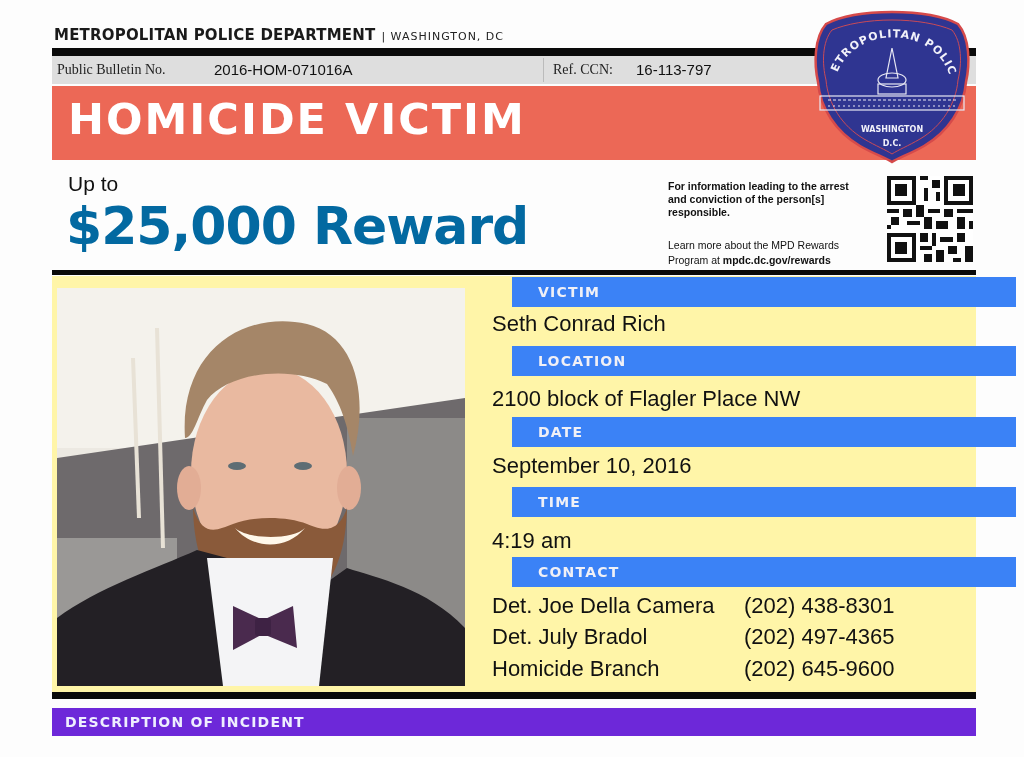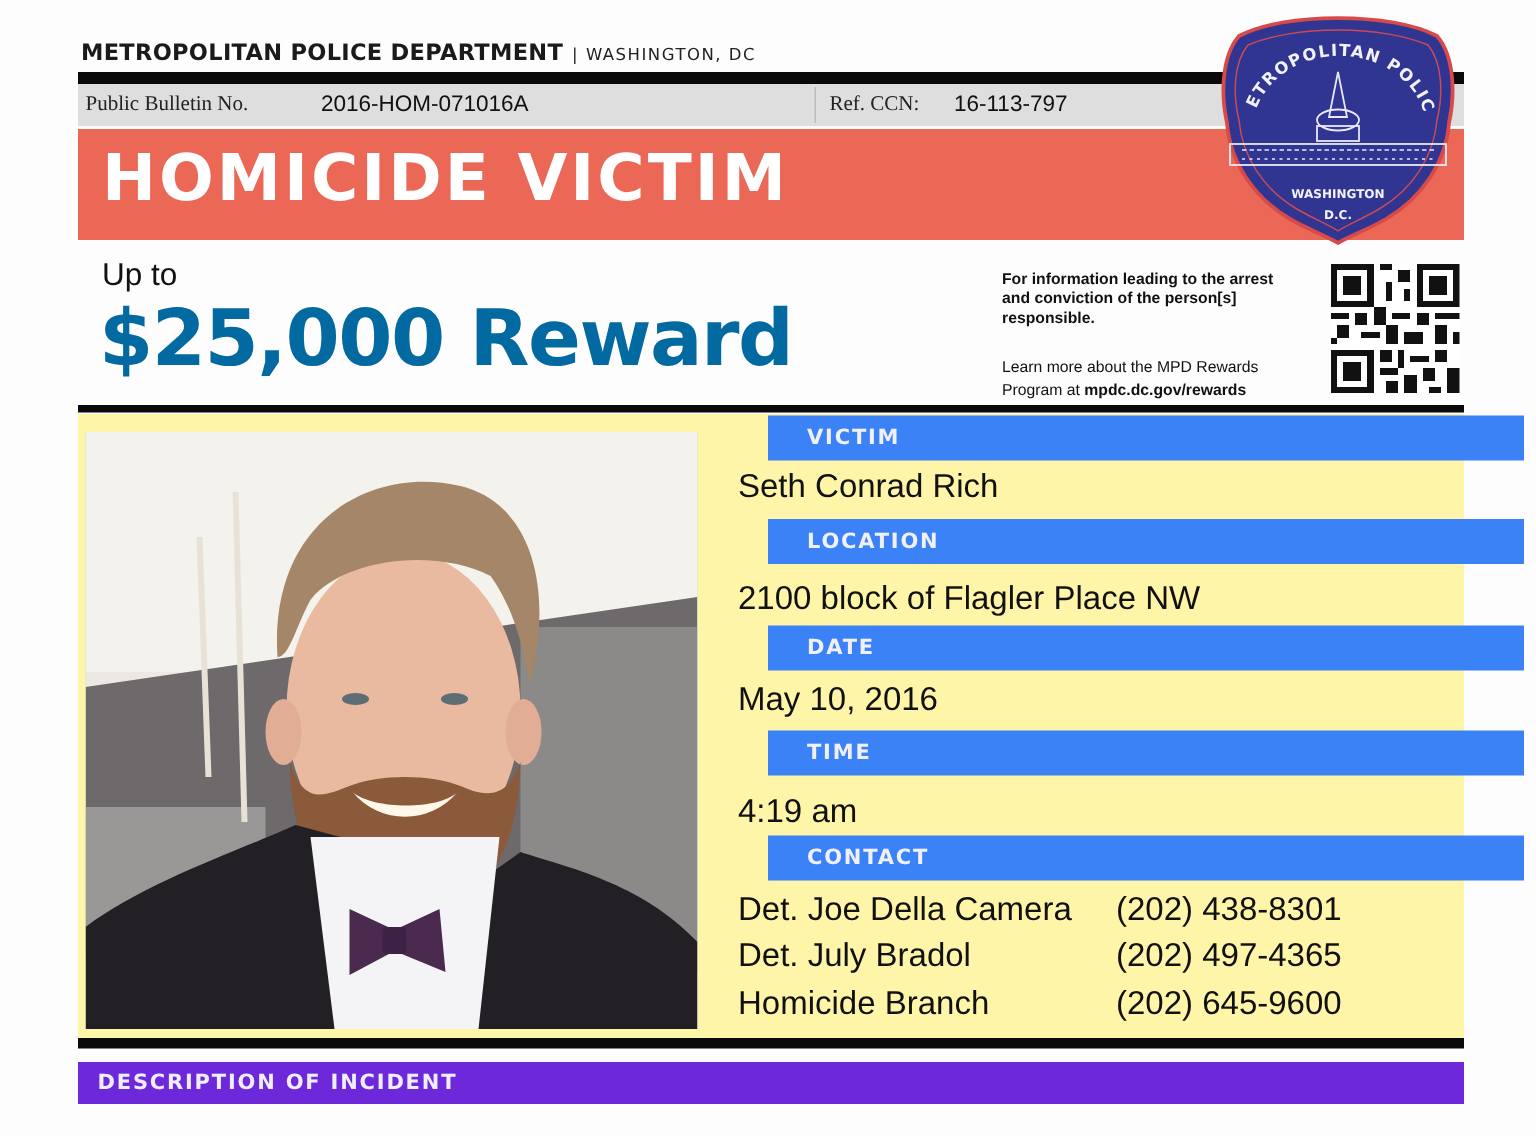--- a/index.html
+++ b/index.html
@@ -148,21 +148,21 @@
     <rect x="198" y="330" width="16" height="18" rx="3" fill="#3e2244"></rect>
   </svg>
 </div>
 
 <div class="abs info-col"></div>
 <div class="abs hdr" style="top:277px;">VICTIM</div>
 <div class="abs val" style="top:311px;">Seth Conrad Rich</div>
 <div class="abs hdr" style="top:346px;">LOCATION</div>
 <div class="abs val" style="top:386px;">2100 block of Flagler Place NW</div>
 <div class="abs hdr" style="top:417px;">DATE</div>
-<div class="abs val" style="top:453px;">May 10, 2016</div>
+<div class="abs val" style="top:453px;">September 10, 2016</div>
 <div class="abs hdr" style="top:487px;">TIME</div>
 <div class="abs val" style="top:528px;">4:19 am</div>
 <div class="abs hdr" style="top:557px;">CONTACT</div>
 
 <div class="abs contact-row" style="top:593px;">
   <span class="nm">Det. Joe Della Camera</span><span>(202) 438-8301</span>
 </div>
 <div class="abs contact-row" style="top:624px;">
   <span class="nm">Det. July Bradol</span><span>(202) 497-4365</span>
 </div>

